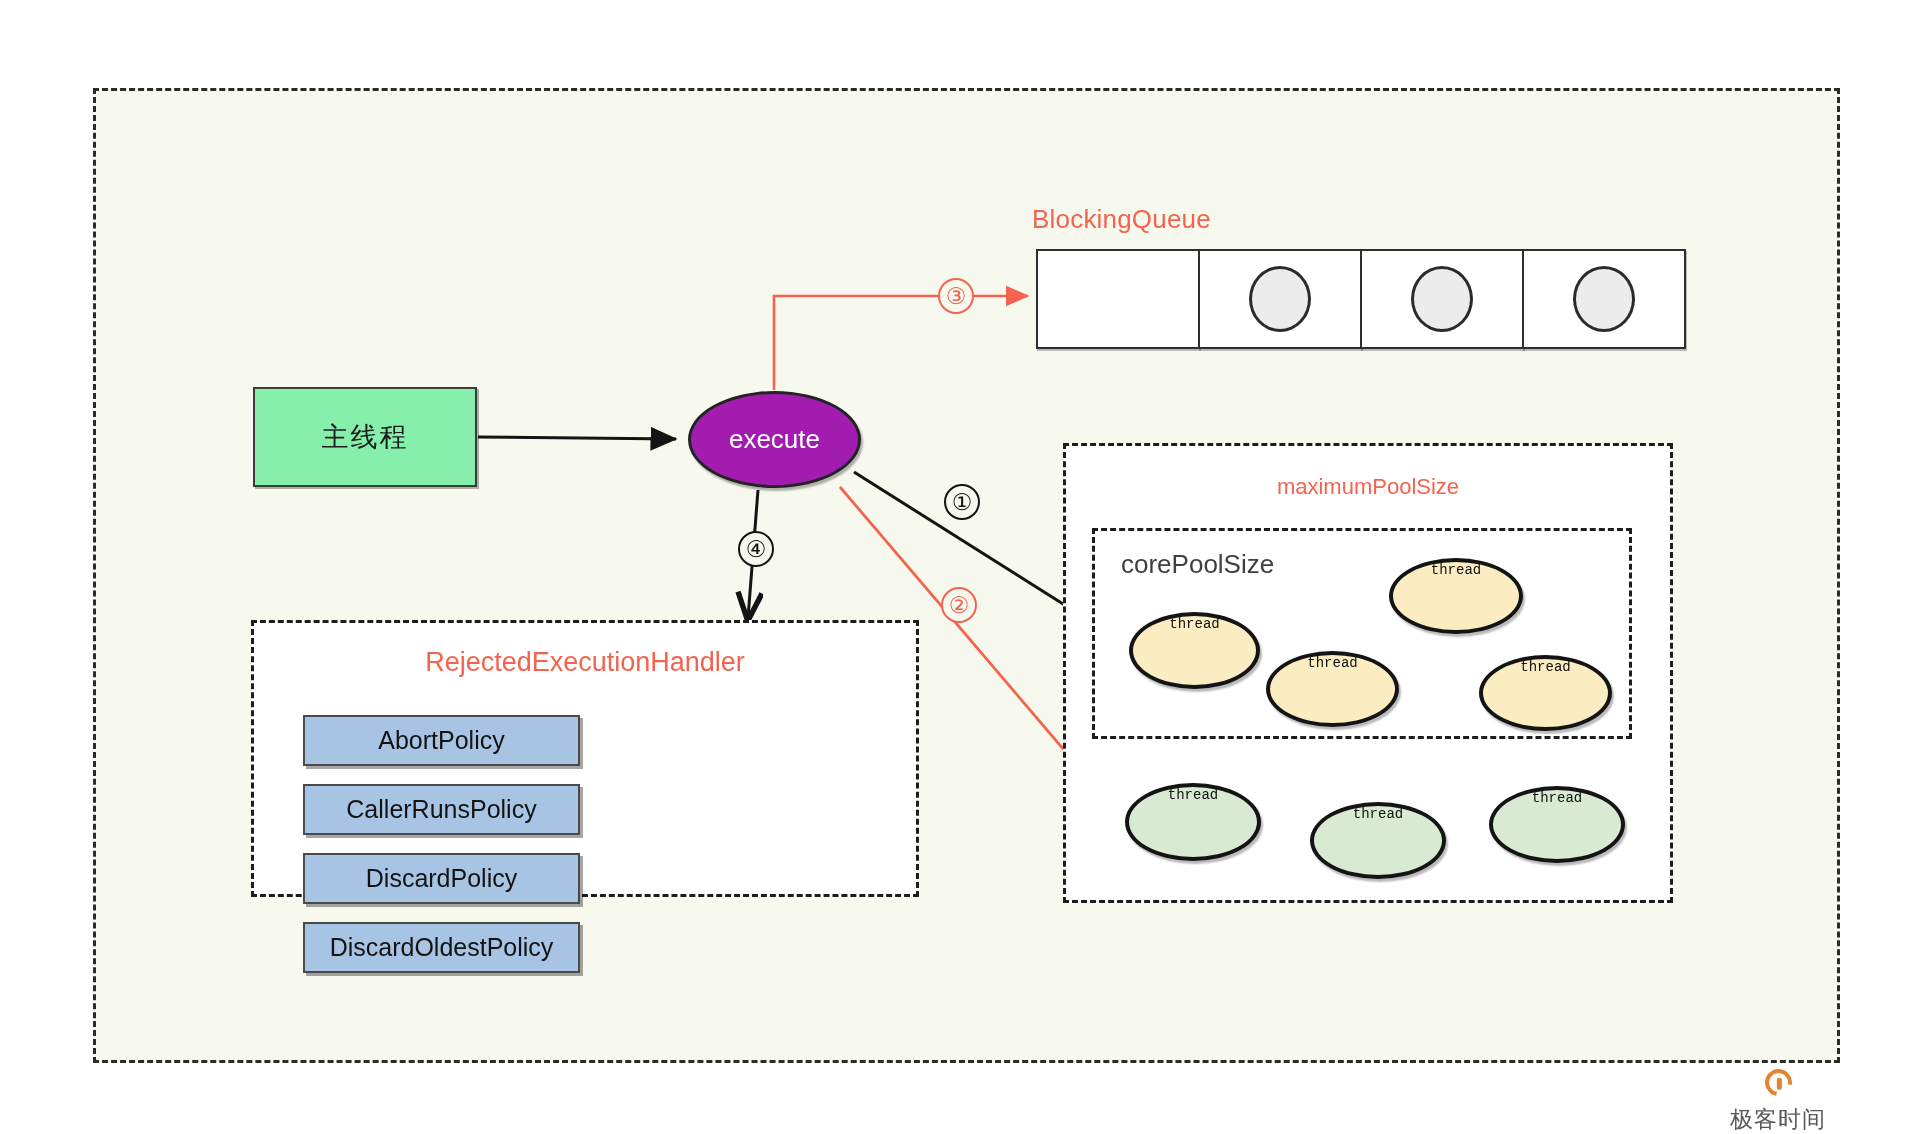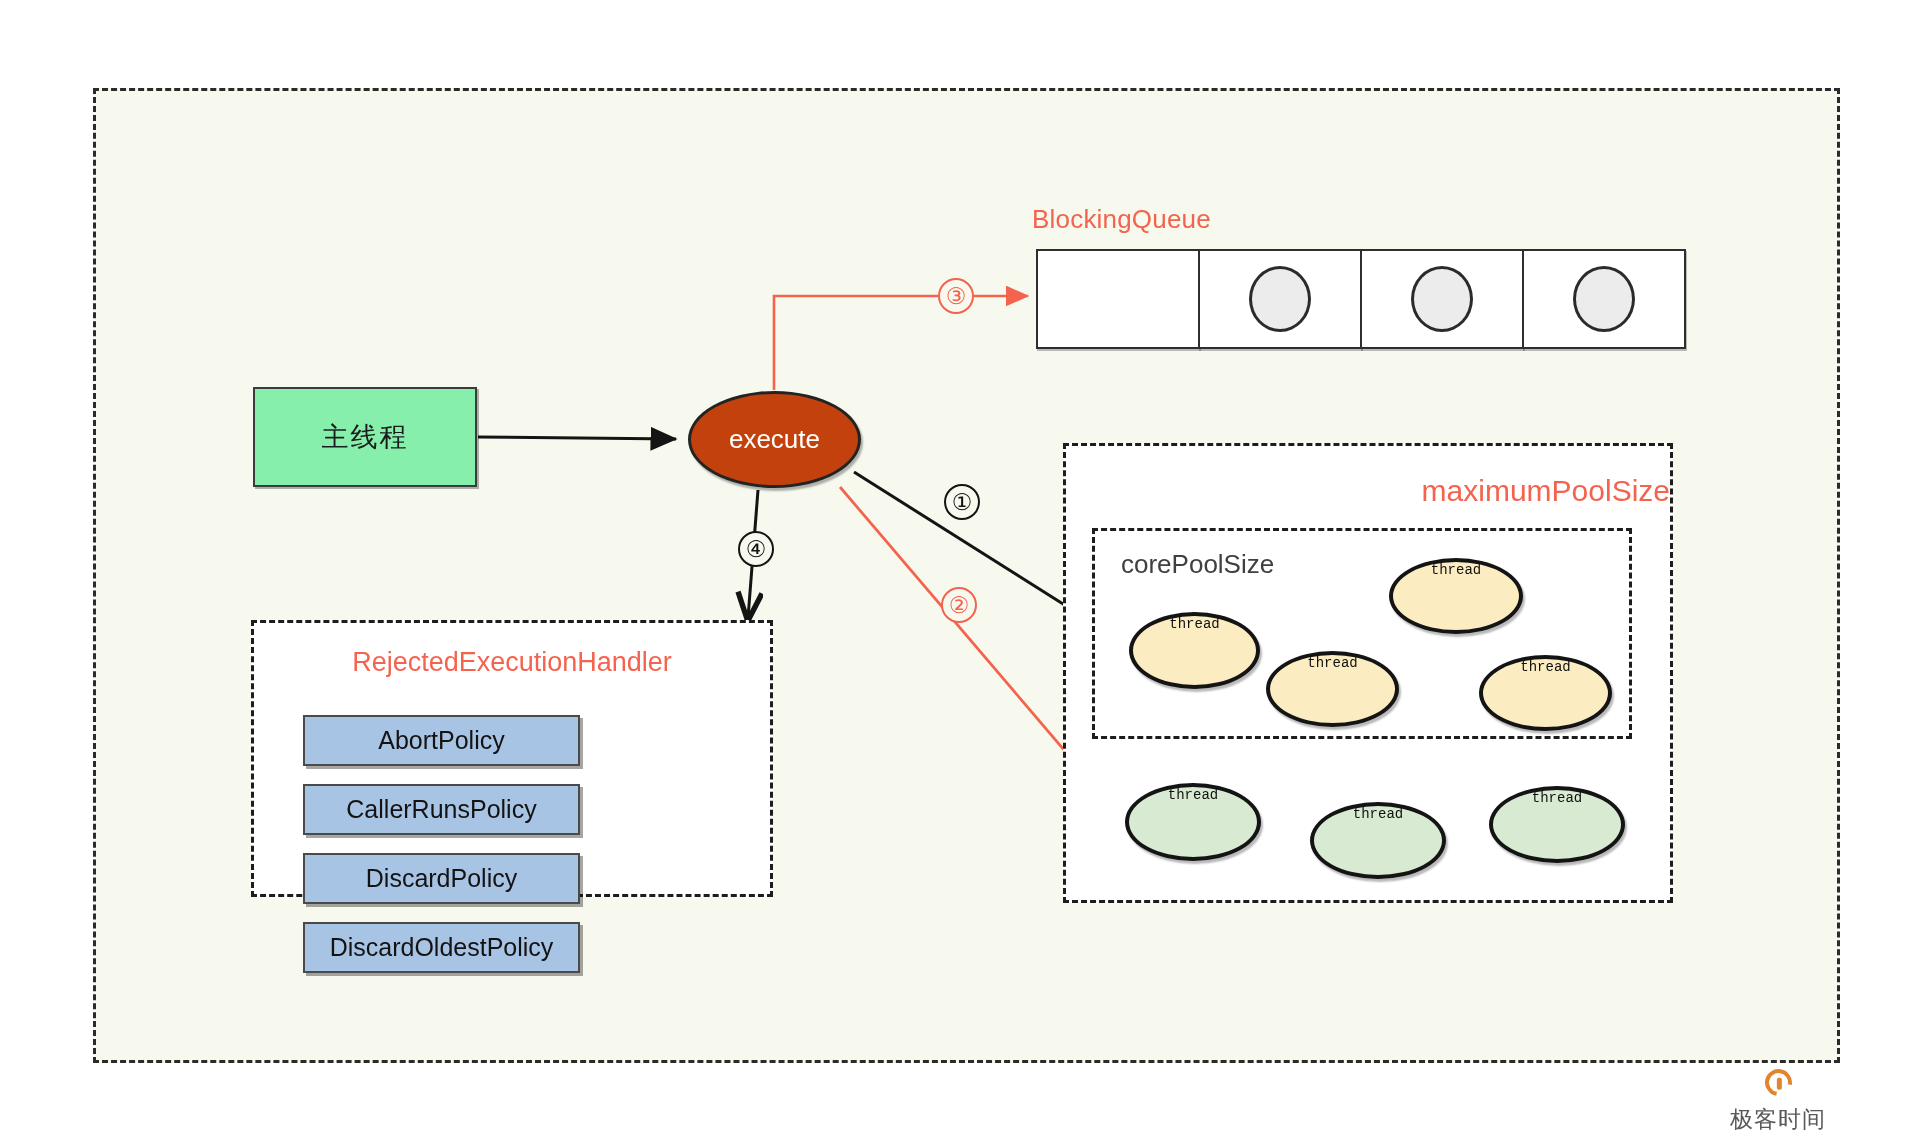--- a/index.html
+++ b/index.html
@@ -60,21 +60,21 @@
     letter-spacing: 2px;
   }
   
   .execute-node {
     position: absolute;
     left: 688px;
     top: 391px;
     width: 173px;
     height: 97px;
     border-radius: 50%;
-    background: #c2410c;
+    background: #a21caf;
     border: 3.5px solid #232323;
     box-shadow: 2px 3px 2px rgba(0,0,0,0.30);
     display: flex;
     align-items: center;
     justify-content: center;
     box-sizing: border-box;
   }
   .execute-node span {
     color: #ffffff;
     font-size: 26px;
@@ -109,21 +109,21 @@
     border-radius: 50%;
     background: #ececec;
     border: 3.5px solid #2b2b2b;
     box-sizing: border-box;
   }
   
   .reh-box {
     position: absolute;
     left: 251px;
     top: 620px;
-    width: 522px;
+    width: 668px;
     height: 277px;
     border: 3px dashed #1d1d1d;
     background: #ffffff;
     box-sizing: border-box;
   }
   .reh-title {
     position: absolute;
     top: 24px;
     left: 0;
     width: 100%;
@@ -165,23 +165,23 @@
     height: 460px;
     border: 3px dashed #1d1d1d;
     background: #ffffff;
     box-sizing: border-box;
   }
   .max-pool-label {
     position: absolute;
     top: 28px;
     left: 0;
     width: 100%;
-    text-align: right;
+    text-align: center;
     color: #f4634e;
-    font-size: 30px;
+    font-size: 22px;
     font-family: "Liberation Sans", sans-serif;
   }
   .core-pool-box {
     position: absolute;
     left: 1092px;
     top: 528px;
     width: 540px;
     height: 211px;
     border: 3px dashed #1d1d1d;
     background: transparent;

